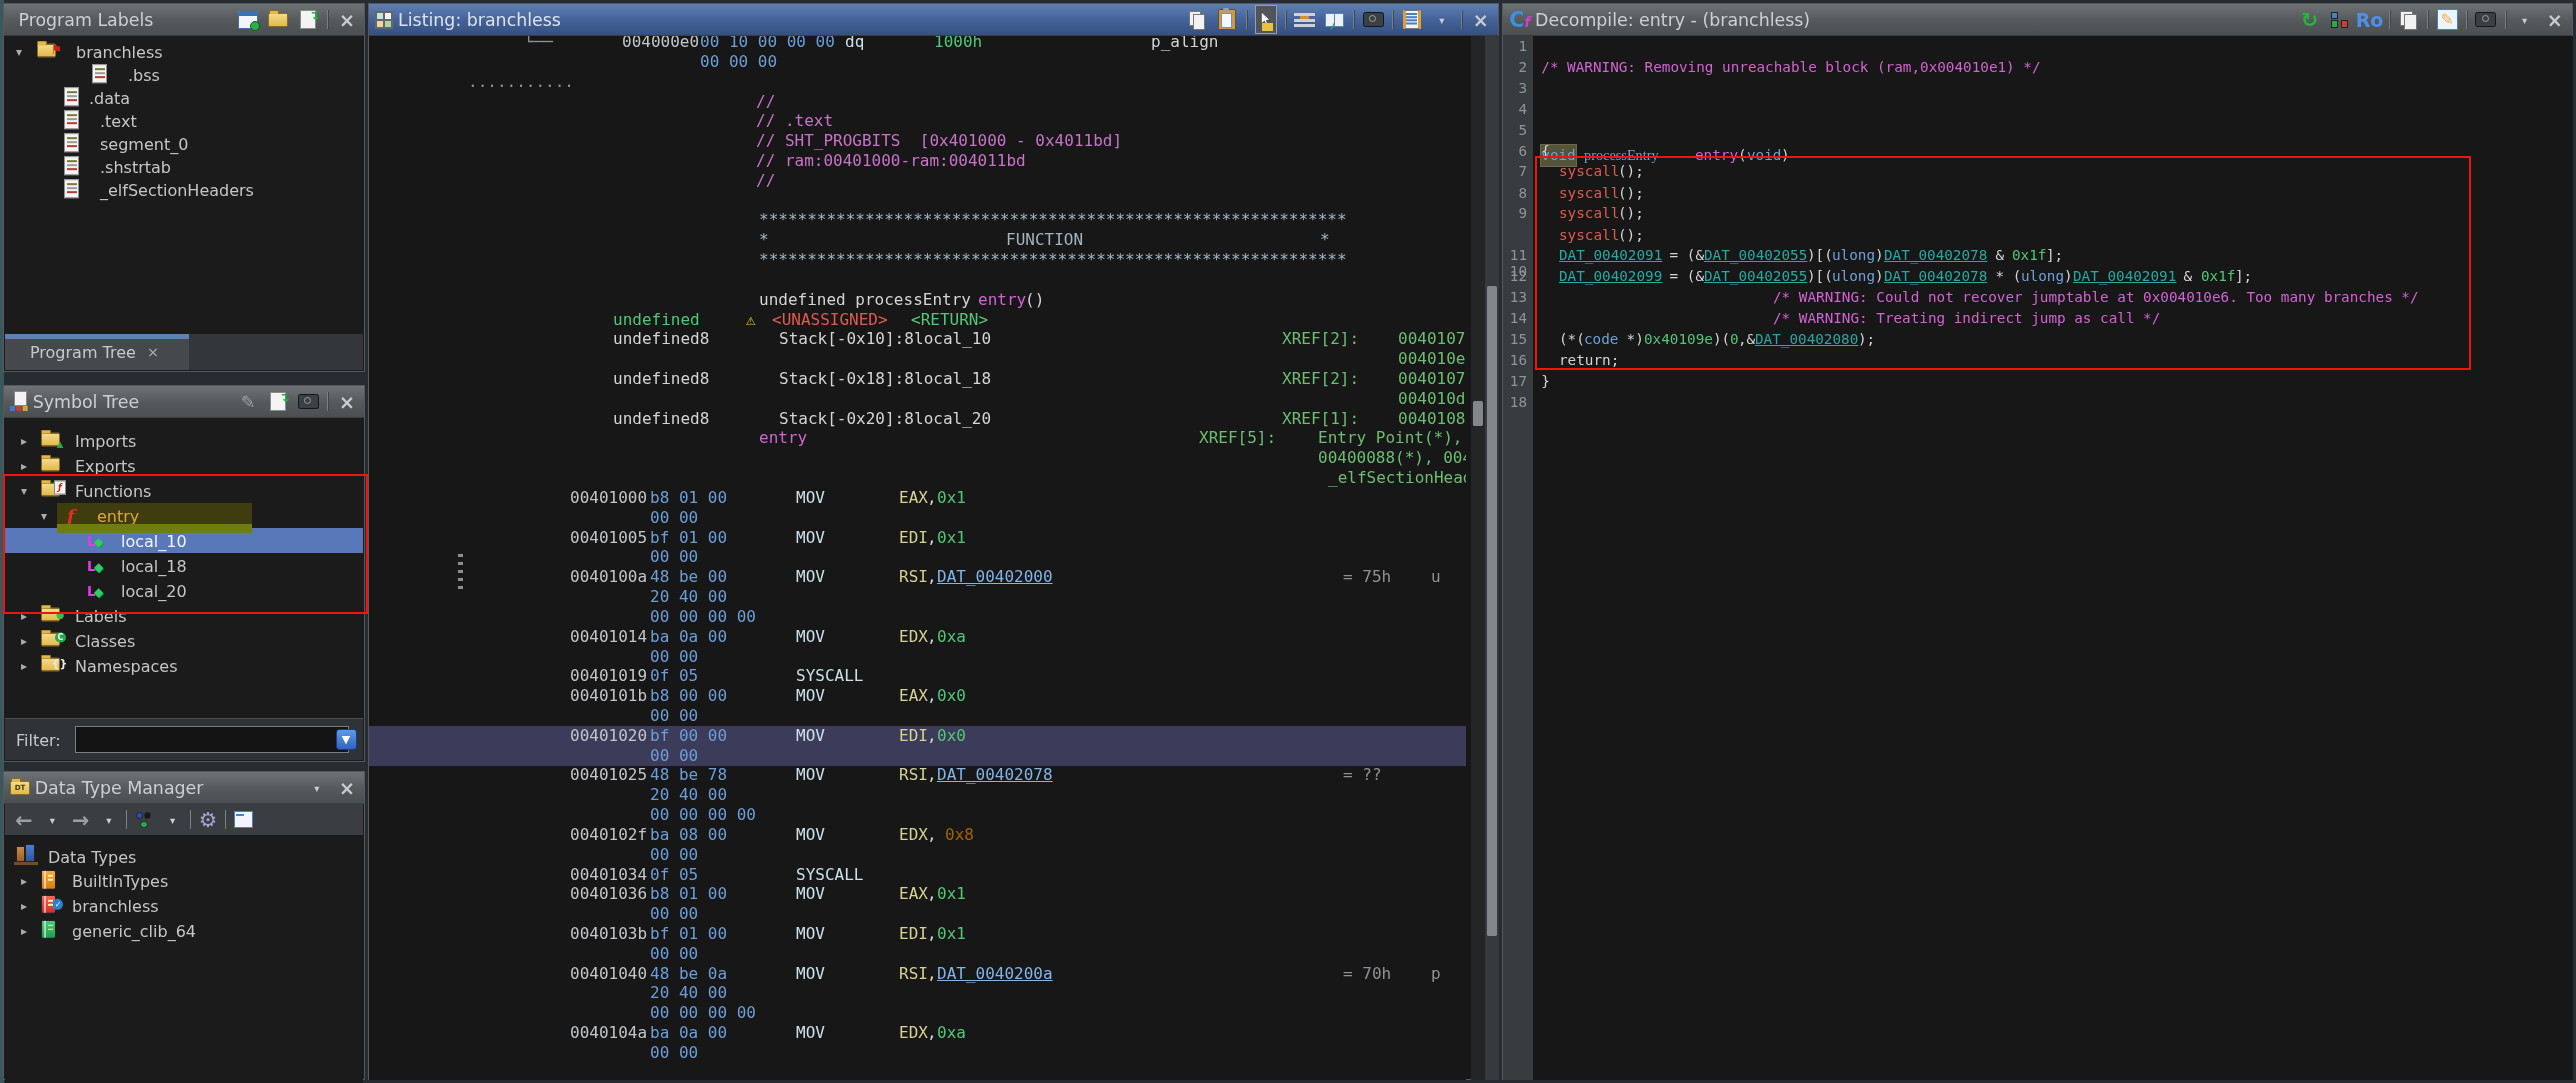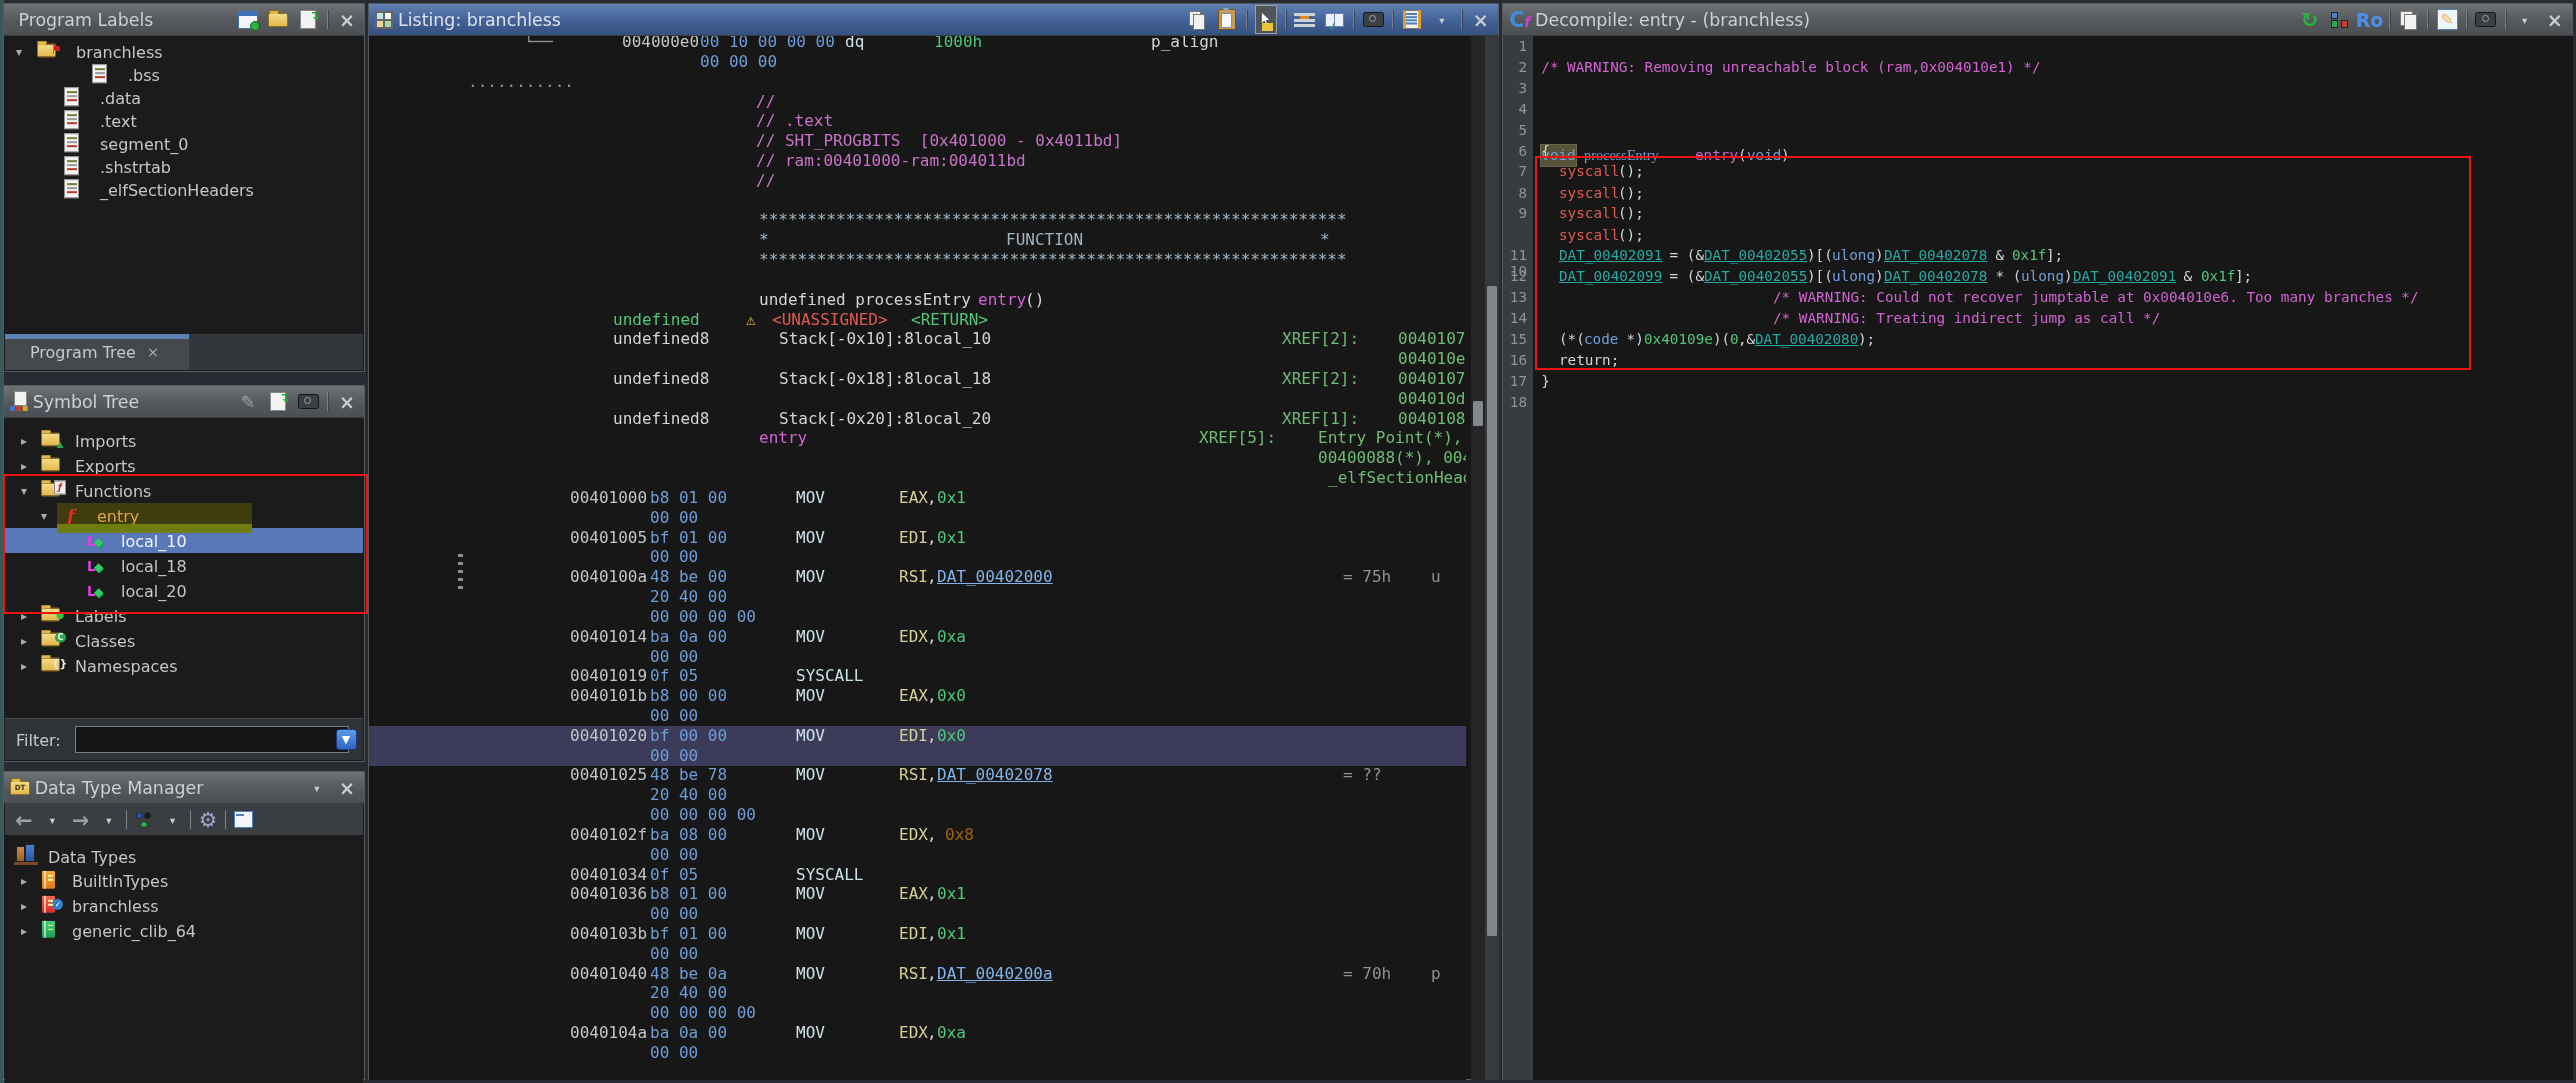--- a/index.html
+++ b/index.html
@@ -166,21 +166,21 @@
           <span class="exp" style="left: 11px;">▾</span>
           <span class="lic" style="left: 32px;"><span class="ic-folder"><i class="ov" style="right:-7.1px;top:-3.2px;color:#cc2216;font-size:12.7px;">⚑</i></span></span>
           <span class="lbl" style="left: 71px;">branchless</span>
         </div>
         <div class="trow" style="height: 23px; margin-left: 28px;">
           <span class="lic" style="left: 59px;"><span class="ic-doc"></span></span>
           <span class="lbl" style="left: 95px;">.bss</span>
         </div>
         <div class="trow" style="height: 23px;">
           <span class="lic" style="left: 59px;"><span class="ic-doc"></span></span>
-          <span class="lbl" style="left: 95px;">.data</span>
+          <span class="lbl" style="left: 84px;">.data</span>
         </div>
         <div class="trow" style="height: 23px;">
           <span class="lic" style="left: 59px;"><span class="ic-doc"></span></span>
           <span class="lbl" style="left: 95px;">.text</span>
         </div>
         <div class="trow" style="height: 23px;">
           <span class="lic" style="left: 59px;"><span class="ic-doc"></span></span>
           <span class="lbl" style="left: 95px;">segment_0</span>
         </div>
         <div class="trow" style="height: 23px;">

